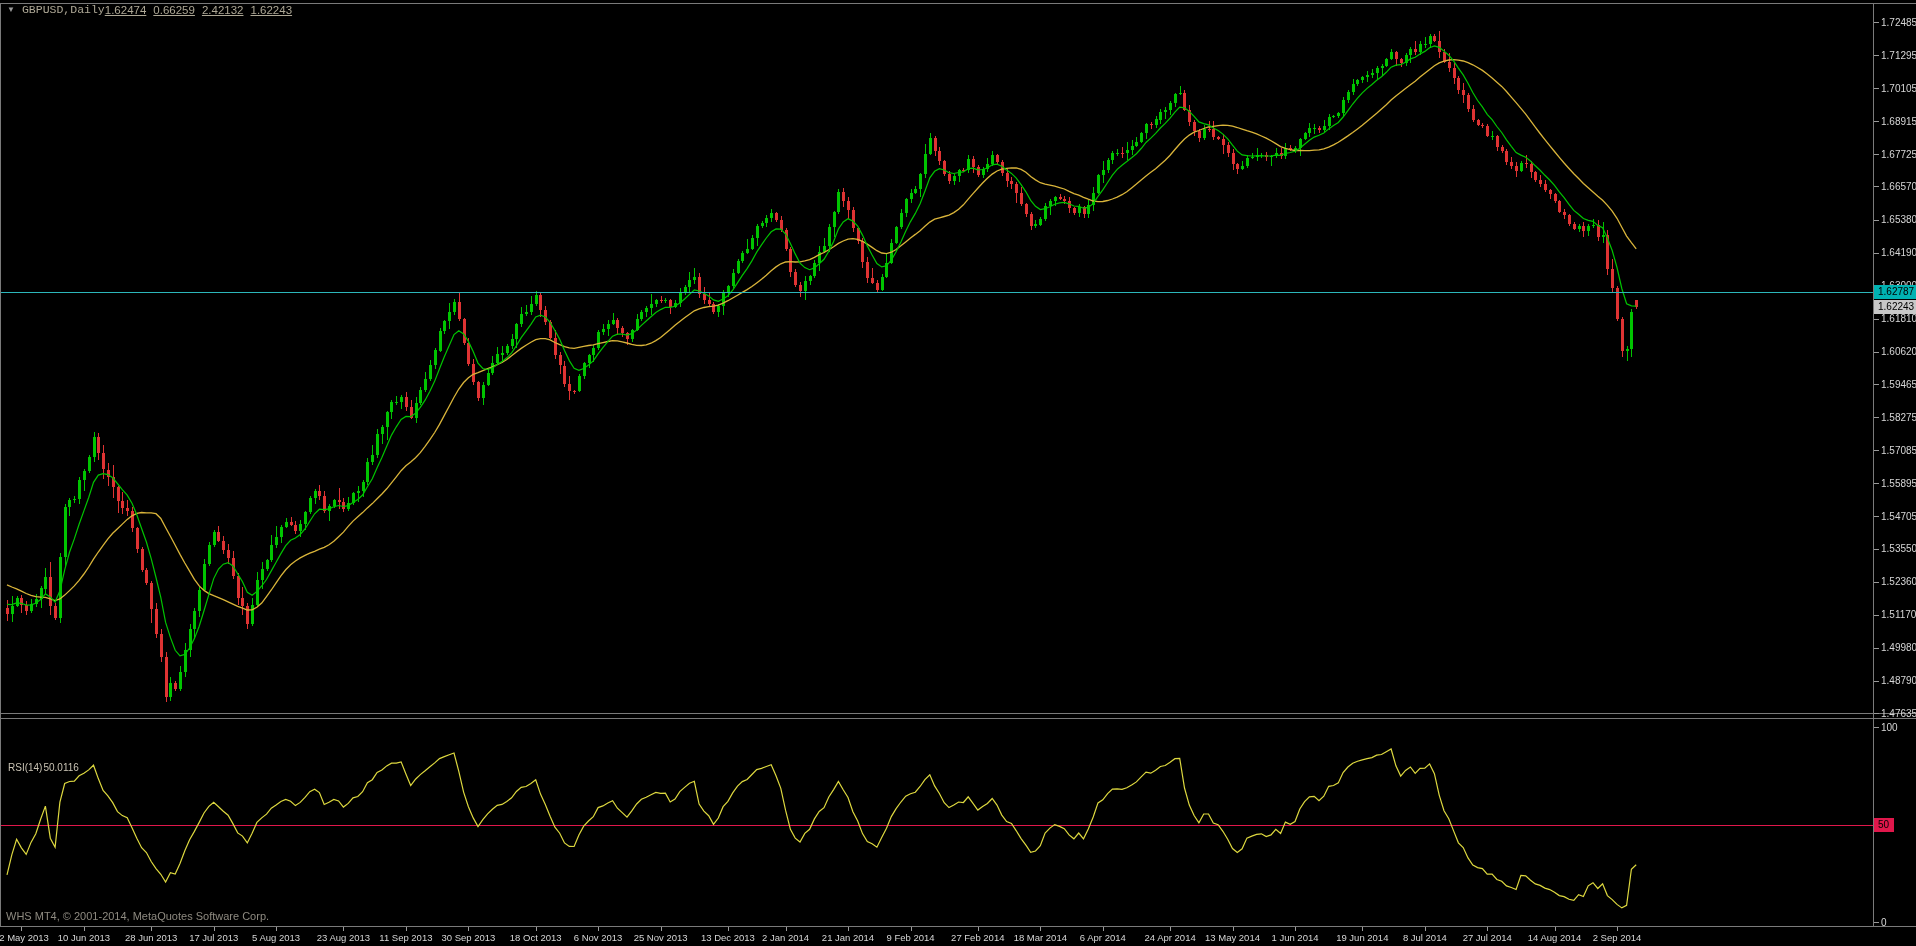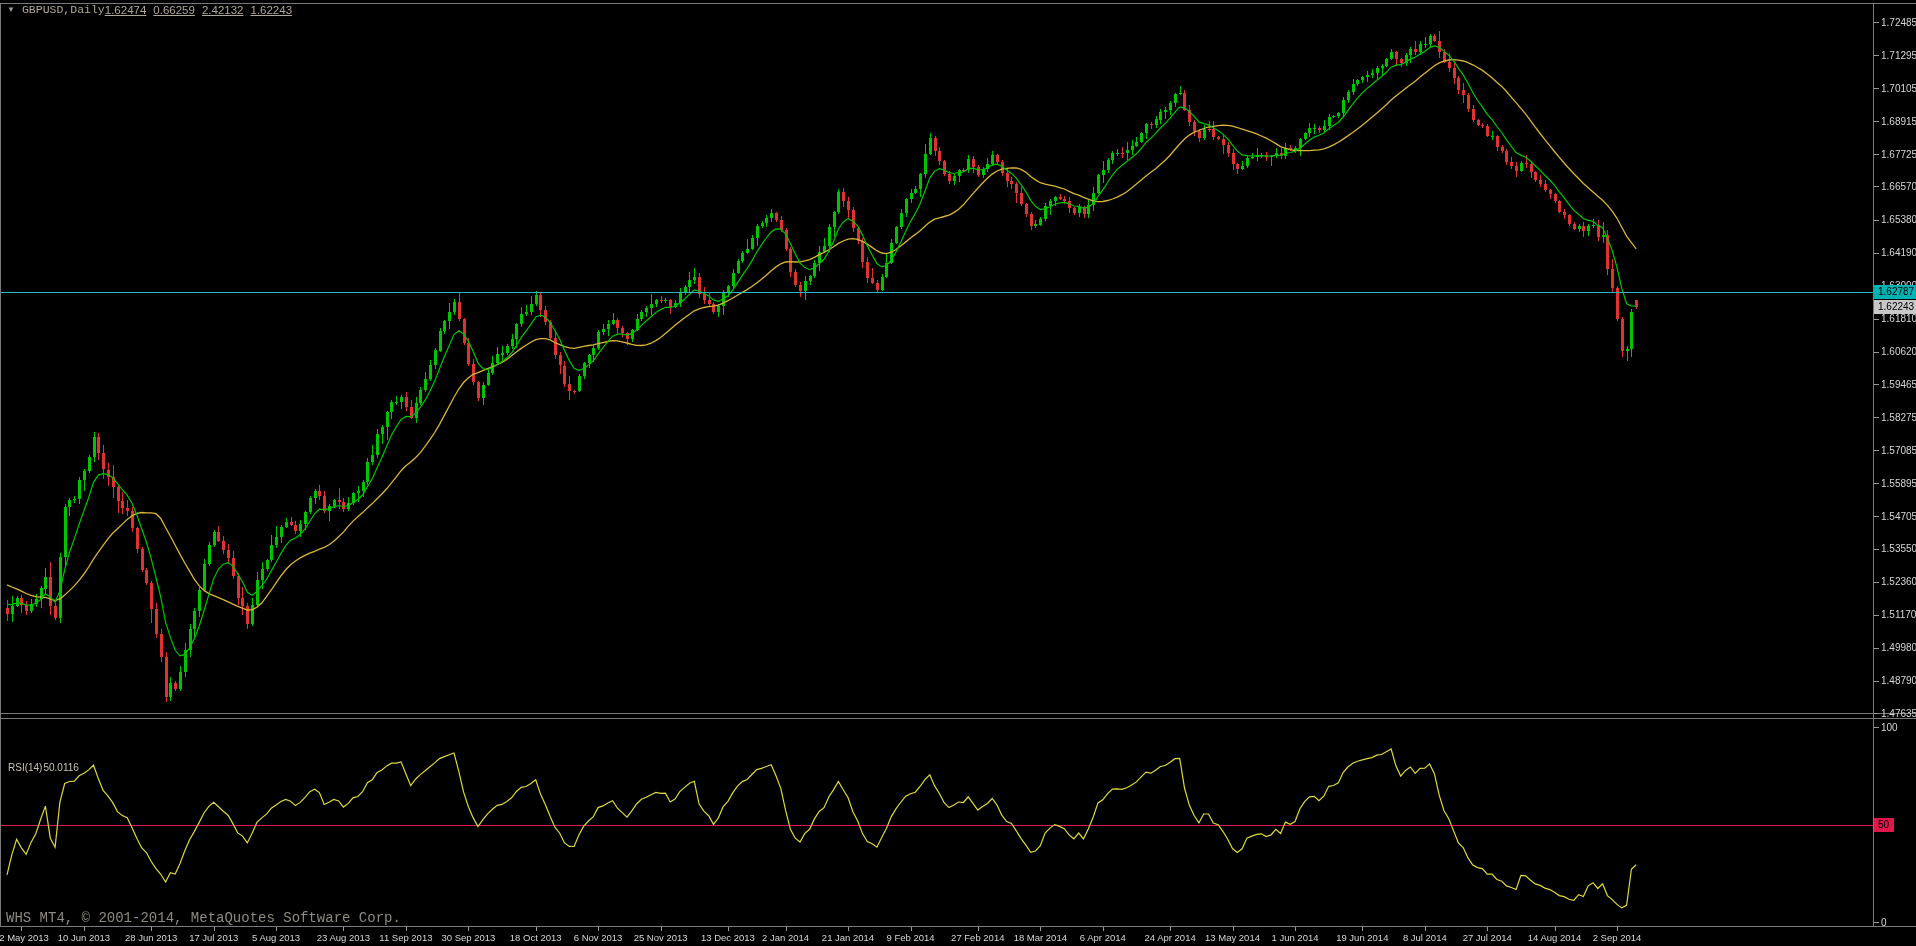--- a/index.html
+++ b/index.html
@@ -6,21 +6,21 @@
   #app{position:relative;width:1916px;height:946px;background:#000;overflow:hidden;
        font-family:"Liberation Sans",sans-serif;}
   #chart-svg{position:absolute;left:0;top:0;}
   .titlebar{position:absolute;left:7px;top:3px;height:14px;display:flex;align-items:center;
             color:#aea896;font-size:11.5px;line-height:14px;z-index:6;white-space:nowrap;}
   .titlebar .tri{font-size:8px;color:#9a9a9a;margin-right:7px;}
   .titlebar .sym{font-family:Liberation Mono, monospace;}
   .titlebar .num{margin-right:7px;text-decoration:underline;}
   #rsi-label{position:absolute;left:8px;top:722px;color:#c9c3b4;font-size:10px;z-index:6;
              display:flex;gap:1px;white-space:nowrap;margin-top:40px;}
-  #copyright{position:absolute;left:6px;top:910px;color:#8e8a80;font-size:14px;z-index:6;white-space:nowrap;font-family:Liberation Mono, monospace;}
+  #copyright{position:absolute;left:6px;top:910px;color:#8e8a80;font-size:11px;z-index:6;white-space:nowrap;}
   svg text{font-family:"Liberation Sans",sans-serif;}
 </style>
 </head>
 <body>
 
 <div id="app">
 
   <svg id="chart-svg" width="1916" height="946" viewBox="0 0 1916 946">
       <line x1="0" y1="3.5" x2="1916" y2="3.5" stroke="#7a7a7a" stroke-width="1" shape-rendering="crispEdges"></line>
       <line x1="0" y1="713.5" x2="1916" y2="713.5" stroke="#7a7a7a" stroke-width="1" shape-rendering="crispEdges"></line>

